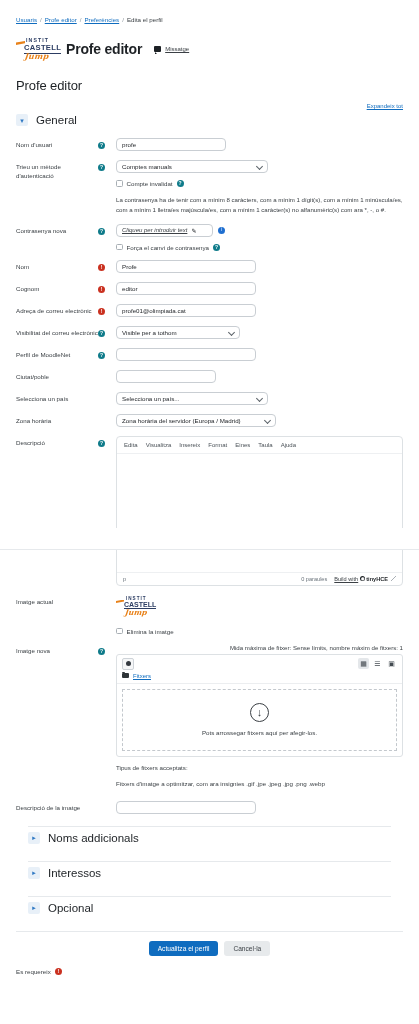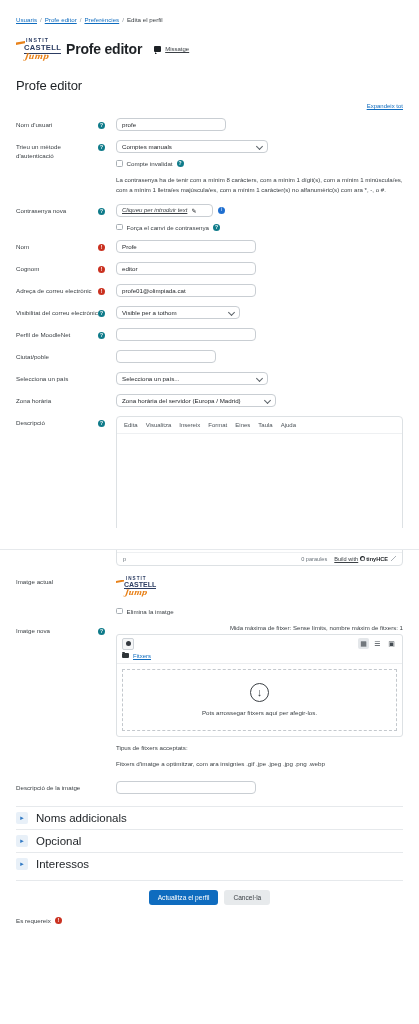--- a/index.html
+++ b/index.html
@@ -106,21 +106,21 @@
   .chev {
     width:12px; height:12px; flex:none;
     background:#e8f0f8; border-radius:2px;
     display:flex; align-items:center; justify-content:center;
     color:#3079c4; font-size:7px; line-height:1;
   }
   .section-title { font-size:11.5px; font-weight:400; color:#1d2125; }
   .collapsed-sec {
     border-top: 1px solid #e6e9ec;
     padding: 5px 0 5px 0;
-    margin: 0;
+    margin: 12px;
   }
 
   
   .frow {
     display: flex;
     align-items: flex-start;
     margin-top: 9px;
   }
   .flabel {
     width: 82px;
@@ -363,20 +363,24 @@
       <a class="msg-link" href="#">Missatge</a>
     </div>
   </div>
 
   <h1 class="page-title">Profe editor</h1>
 
   <div class="expand-row">
     <a class="expand-link" href="#">Expandeix tot</a>
   </div>
 
+  <div class="section-head">
+    <span class="chev">▾</span>
+    <span class="section-title">General</span>
+  </div>
 
   <div class="frow">
     <div class="flabel">Nom d'usuari</div>
     <div class="fhelp"><span class="badge-q">?</span></div>
     <div class="fctrl">
       <input class="tinput w-110" type="text" value="profe" style="">
     </div>
   </div>
 
   <div class="frow">
@@ -581,27 +585,27 @@
 
   <div class="collapsed-sec" style="margin-top:12px">
     <div class="section-head" style="margin-top:0;padding-bottom:0">
       <span class="chev">▸</span>
       <span class="section-title">Noms addicionals</span>
     </div>
   </div>
   <div class="collapsed-sec">
     <div class="section-head" style="margin-top:0;padding-bottom:0">
       <span class="chev">▸</span>
-      <span class="section-title">Opcional</span>
+      <span class="section-title">Interessos</span>
     </div>
   </div>
   <div class="collapsed-sec">
     <div class="section-head" style="margin-top:0;padding-bottom:0">
       <span class="chev">▸</span>
-      <span class="section-title">Interessos</span>
+      <span class="section-title">Opcional</span>
     </div>
   </div>
 
   <div class="btnrow">
     <button class="btn btn-primary">Actualitza el perfil</button>
     <button class="btn btn-secondary">Cancel·la</button>
   </div>
 
   <div class="reqnote">
     <span>Es requereix</span>

